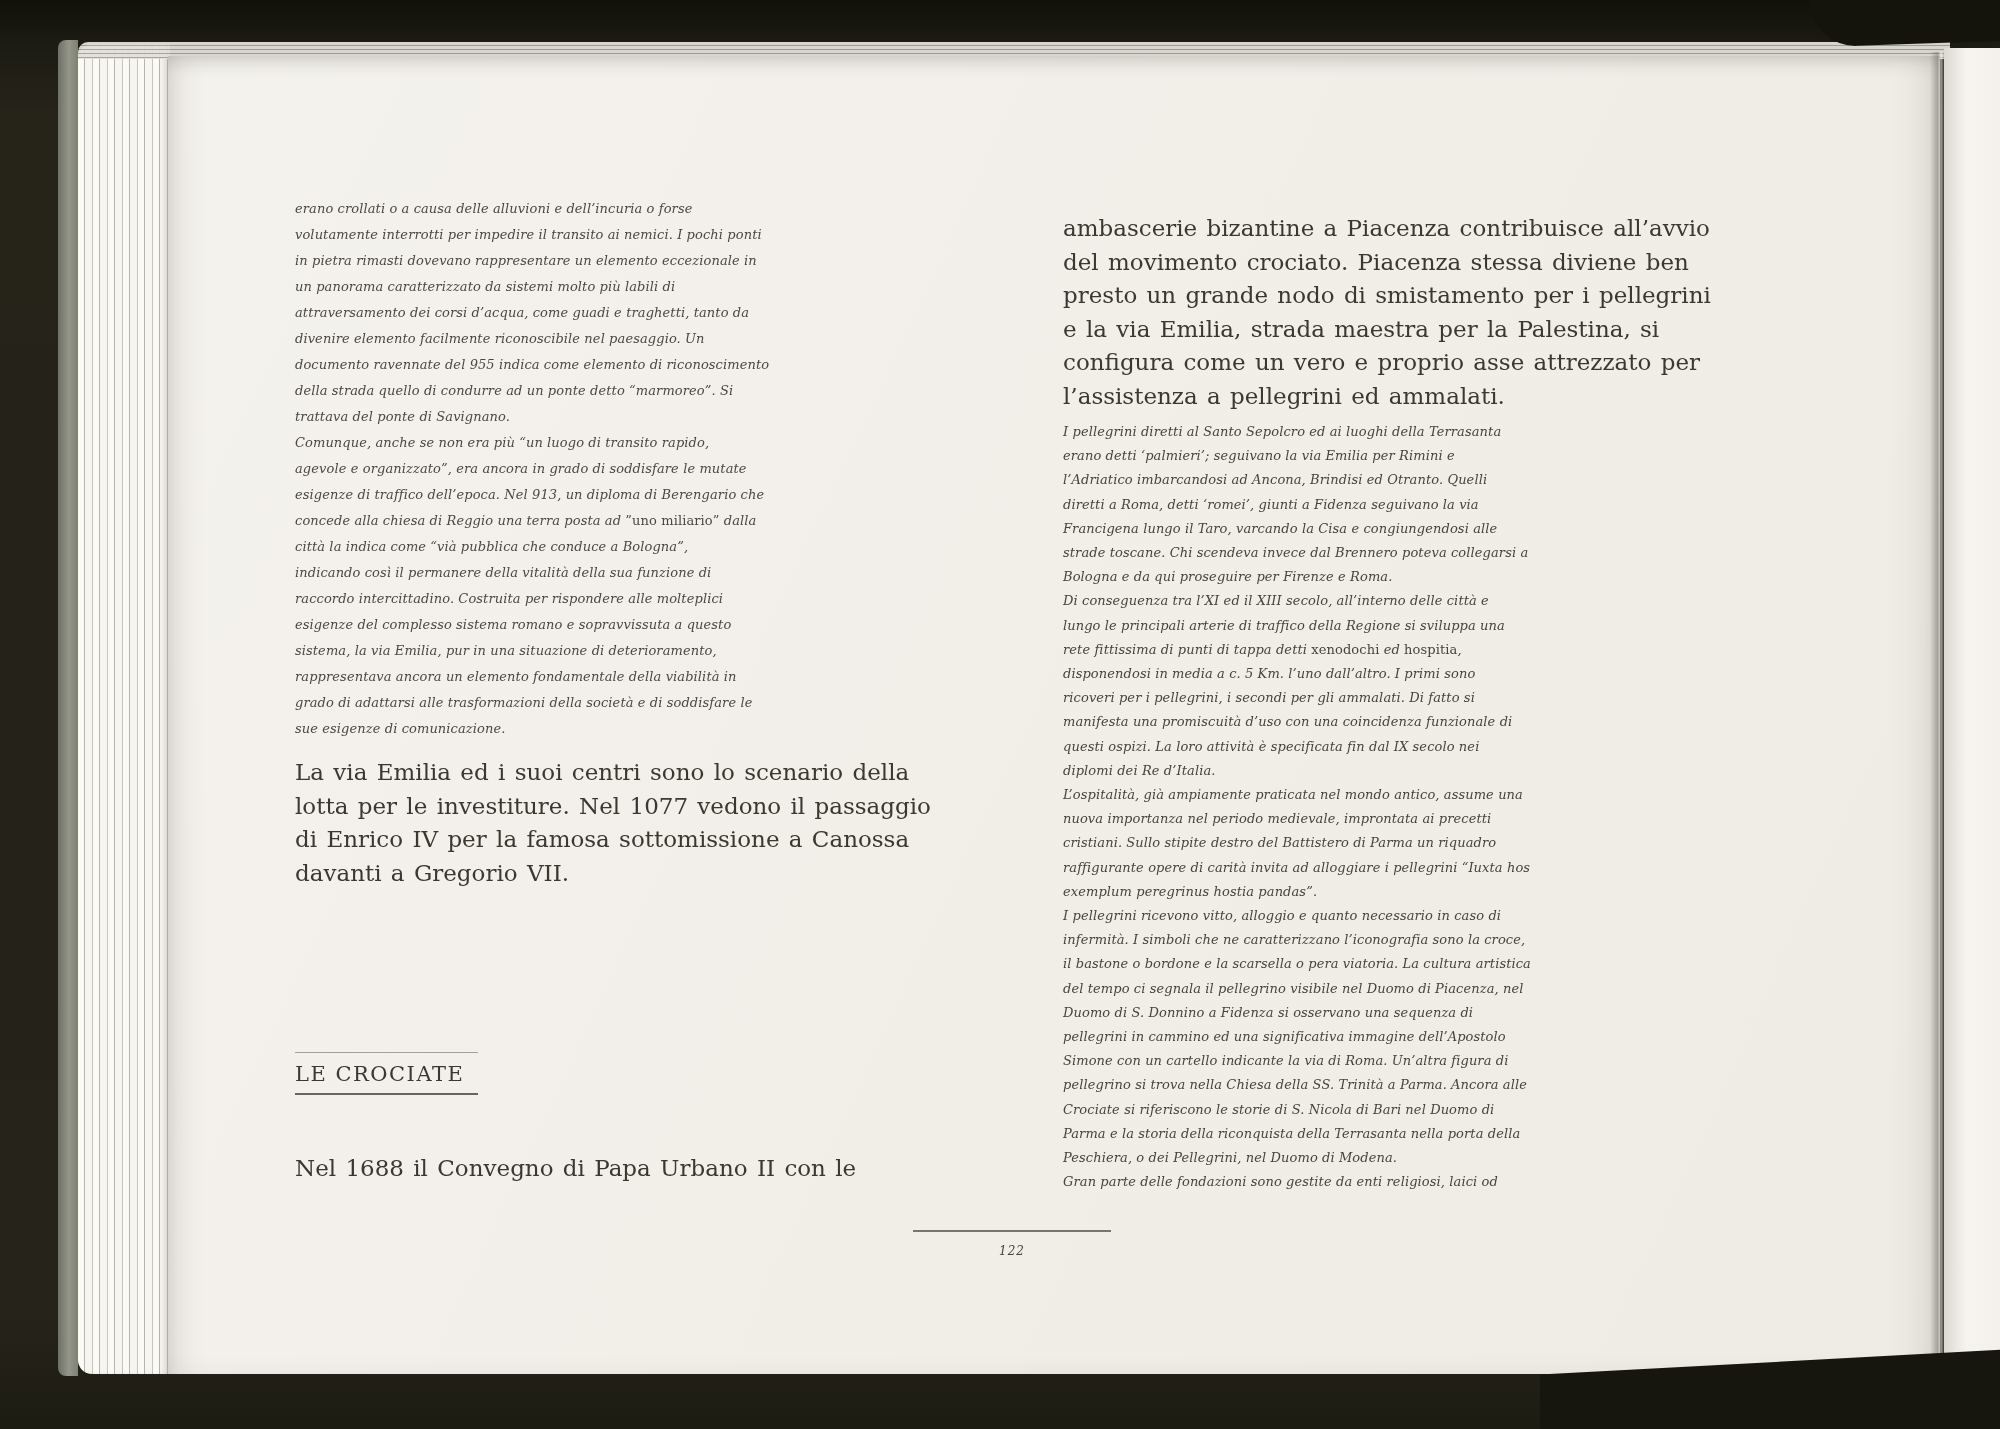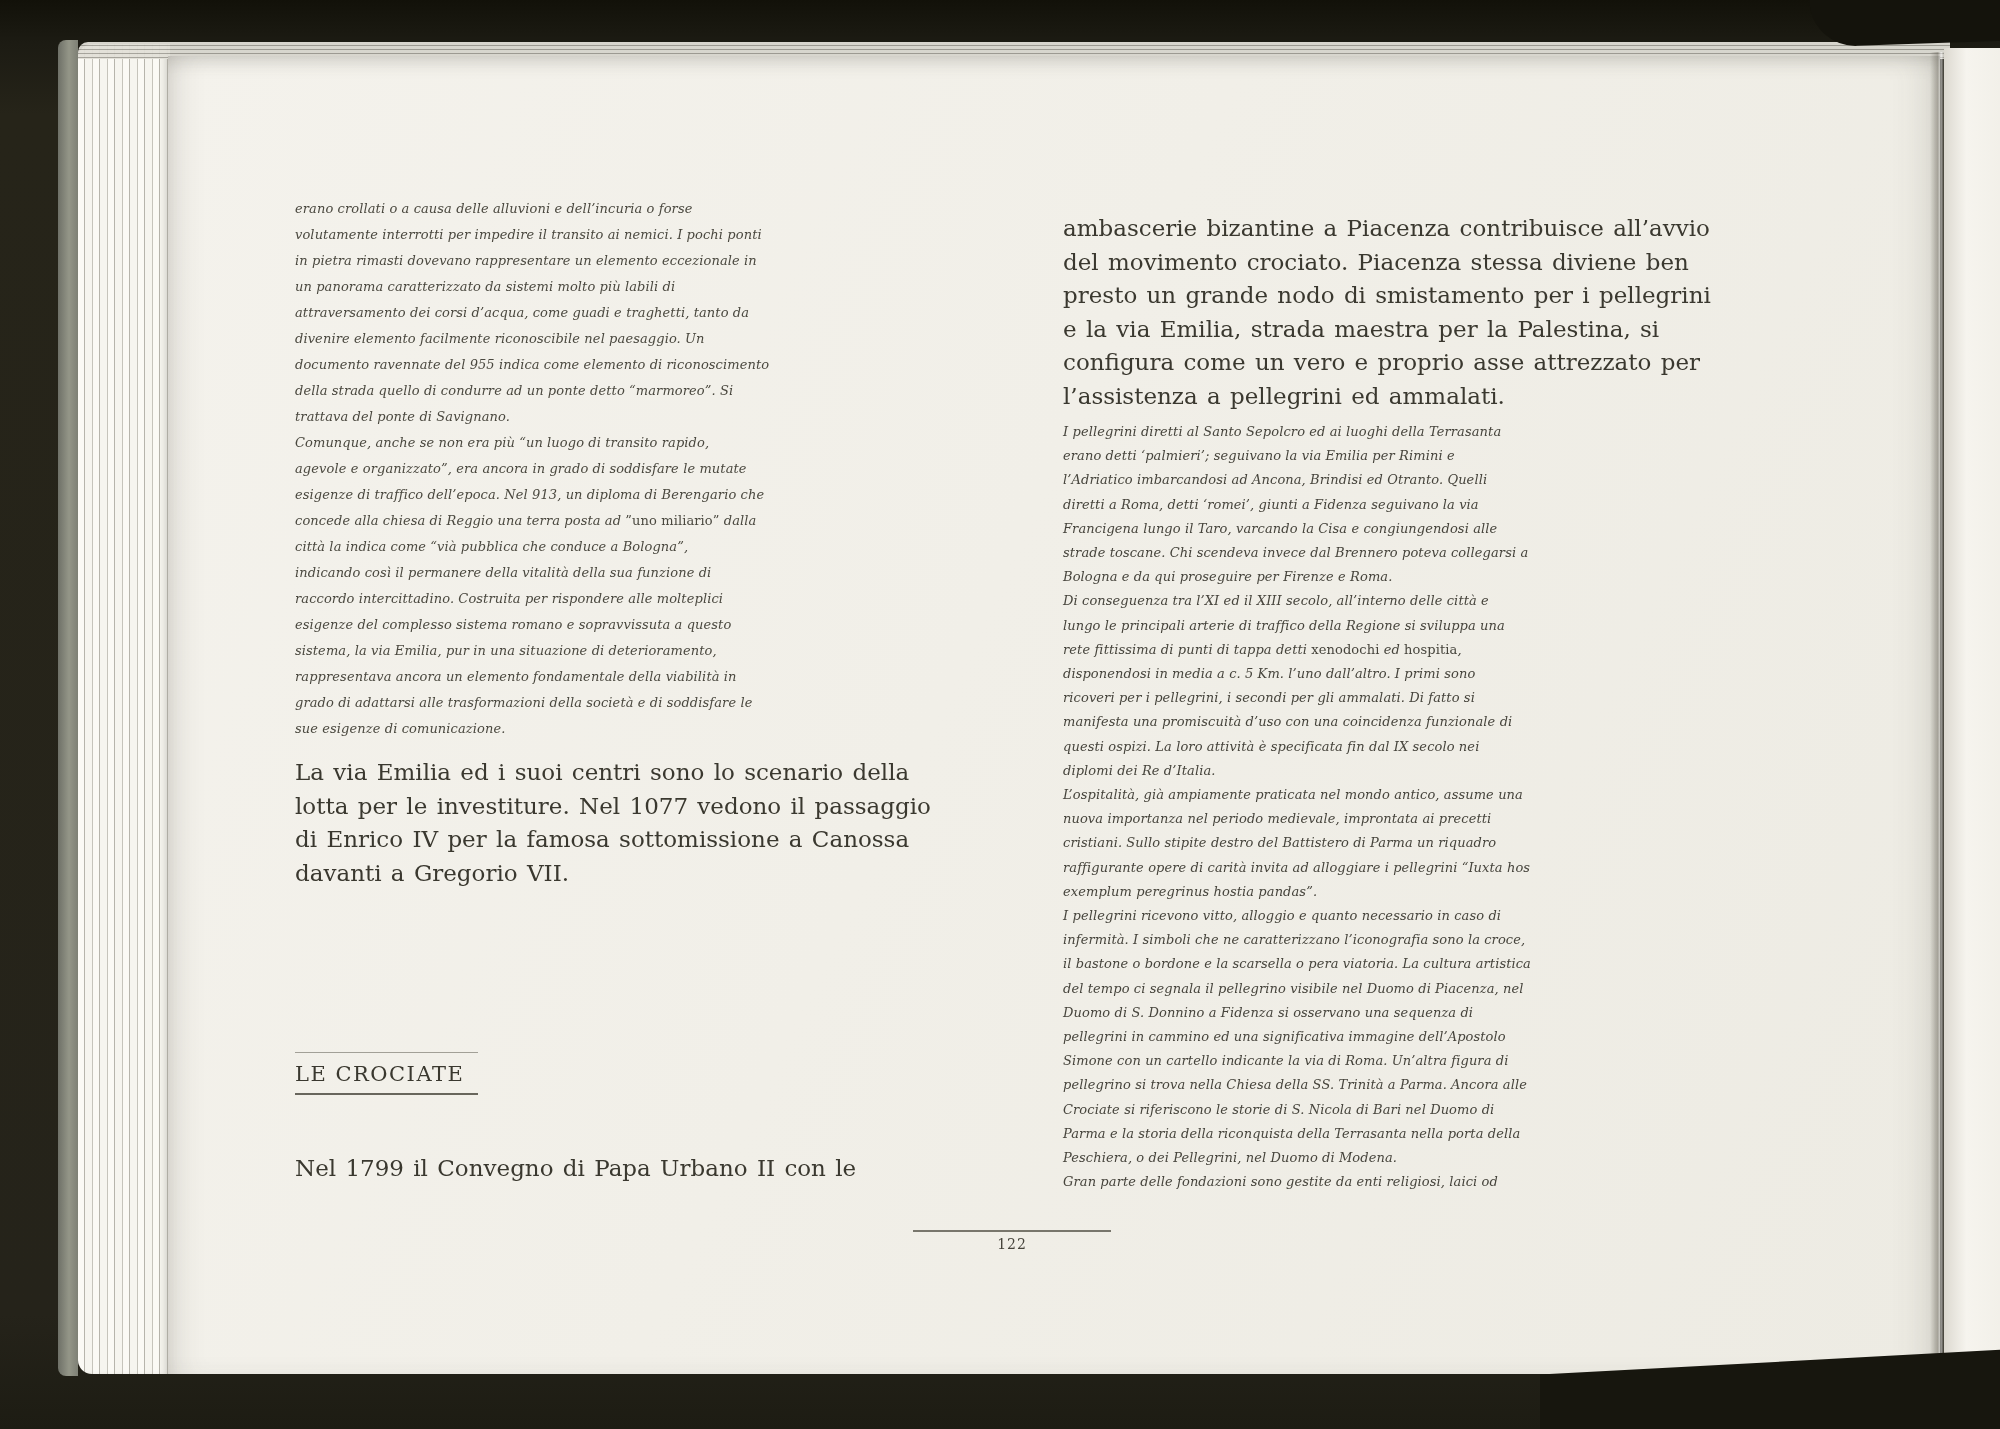--- a/index.html
+++ b/index.html
@@ -122,22 +122,23 @@
     color: #3a382f;
     padding: 9px 14px 7px 0;
     border-top: 1px solid rgba(96,93,83,.55);
     border-bottom: 2px solid rgba(70,68,58,.8);
   }
 
   .footer { position: absolute; left: 745px; top: 1174px; width: 198px; }
   .footer-rule { border-top: 2px solid rgba(80,77,67,.75); height: 0; }
   .page-number {
     text-align: center;
-    font-size: 14px;
-    padding-top: 4px;
+    font-style: italic;
+    font-size: 12px;
+    padding-top: 12px;
     color: #45433b;
     letter-spacing: 1px;
   }
 </style>
 </head>
 <body>
 
 <div class="scene">
   <div class="cover-edge"></div>
   <div class="page-stack-left"></div>
@@ -170,21 +171,21 @@
           <div class="tline">sue esigenze di comunicazione.</div>
         </div>
       <div class="tblock roman pos-roman1">
           <div class="tline">La via Emilia ed i suoi centri sono lo scenario della</div>
           <div class="tline">lotta per le investiture. Nel 1077 vedono il passaggio</div>
           <div class="tline">di Enrico IV per la famosa sottomissione a Canossa</div>
           <div class="tline">davanti a Gregorio VII.</div>
         </div>
       <h2 class="heading">LE CROCIATE</h2>
       <div class="tblock roman pos-roman2">
-          <div class="tline">Nel 1799 il Convegno di Papa Urbano II con le</div>
+          <div class="tline">Nel 1688 il Convegno di Papa Urbano II con le</div>
         </div>
     </div>
 
     <div class="col col-right">
       <div class="tblock roman">
           <div class="tline">ambascerie bizantine a Piacenza contribuisce all’avvio</div>
           <div class="tline">del movimento crociato. Piacenza stessa diviene ben</div>
           <div class="tline">presto un grande nodo di smistamento per i pellegrini</div>
           <div class="tline">e la via Emilia, strada maestra per la Palestina, si</div>
           <div class="tline">configura come un vero e proprio asse attrezzato per</div>

